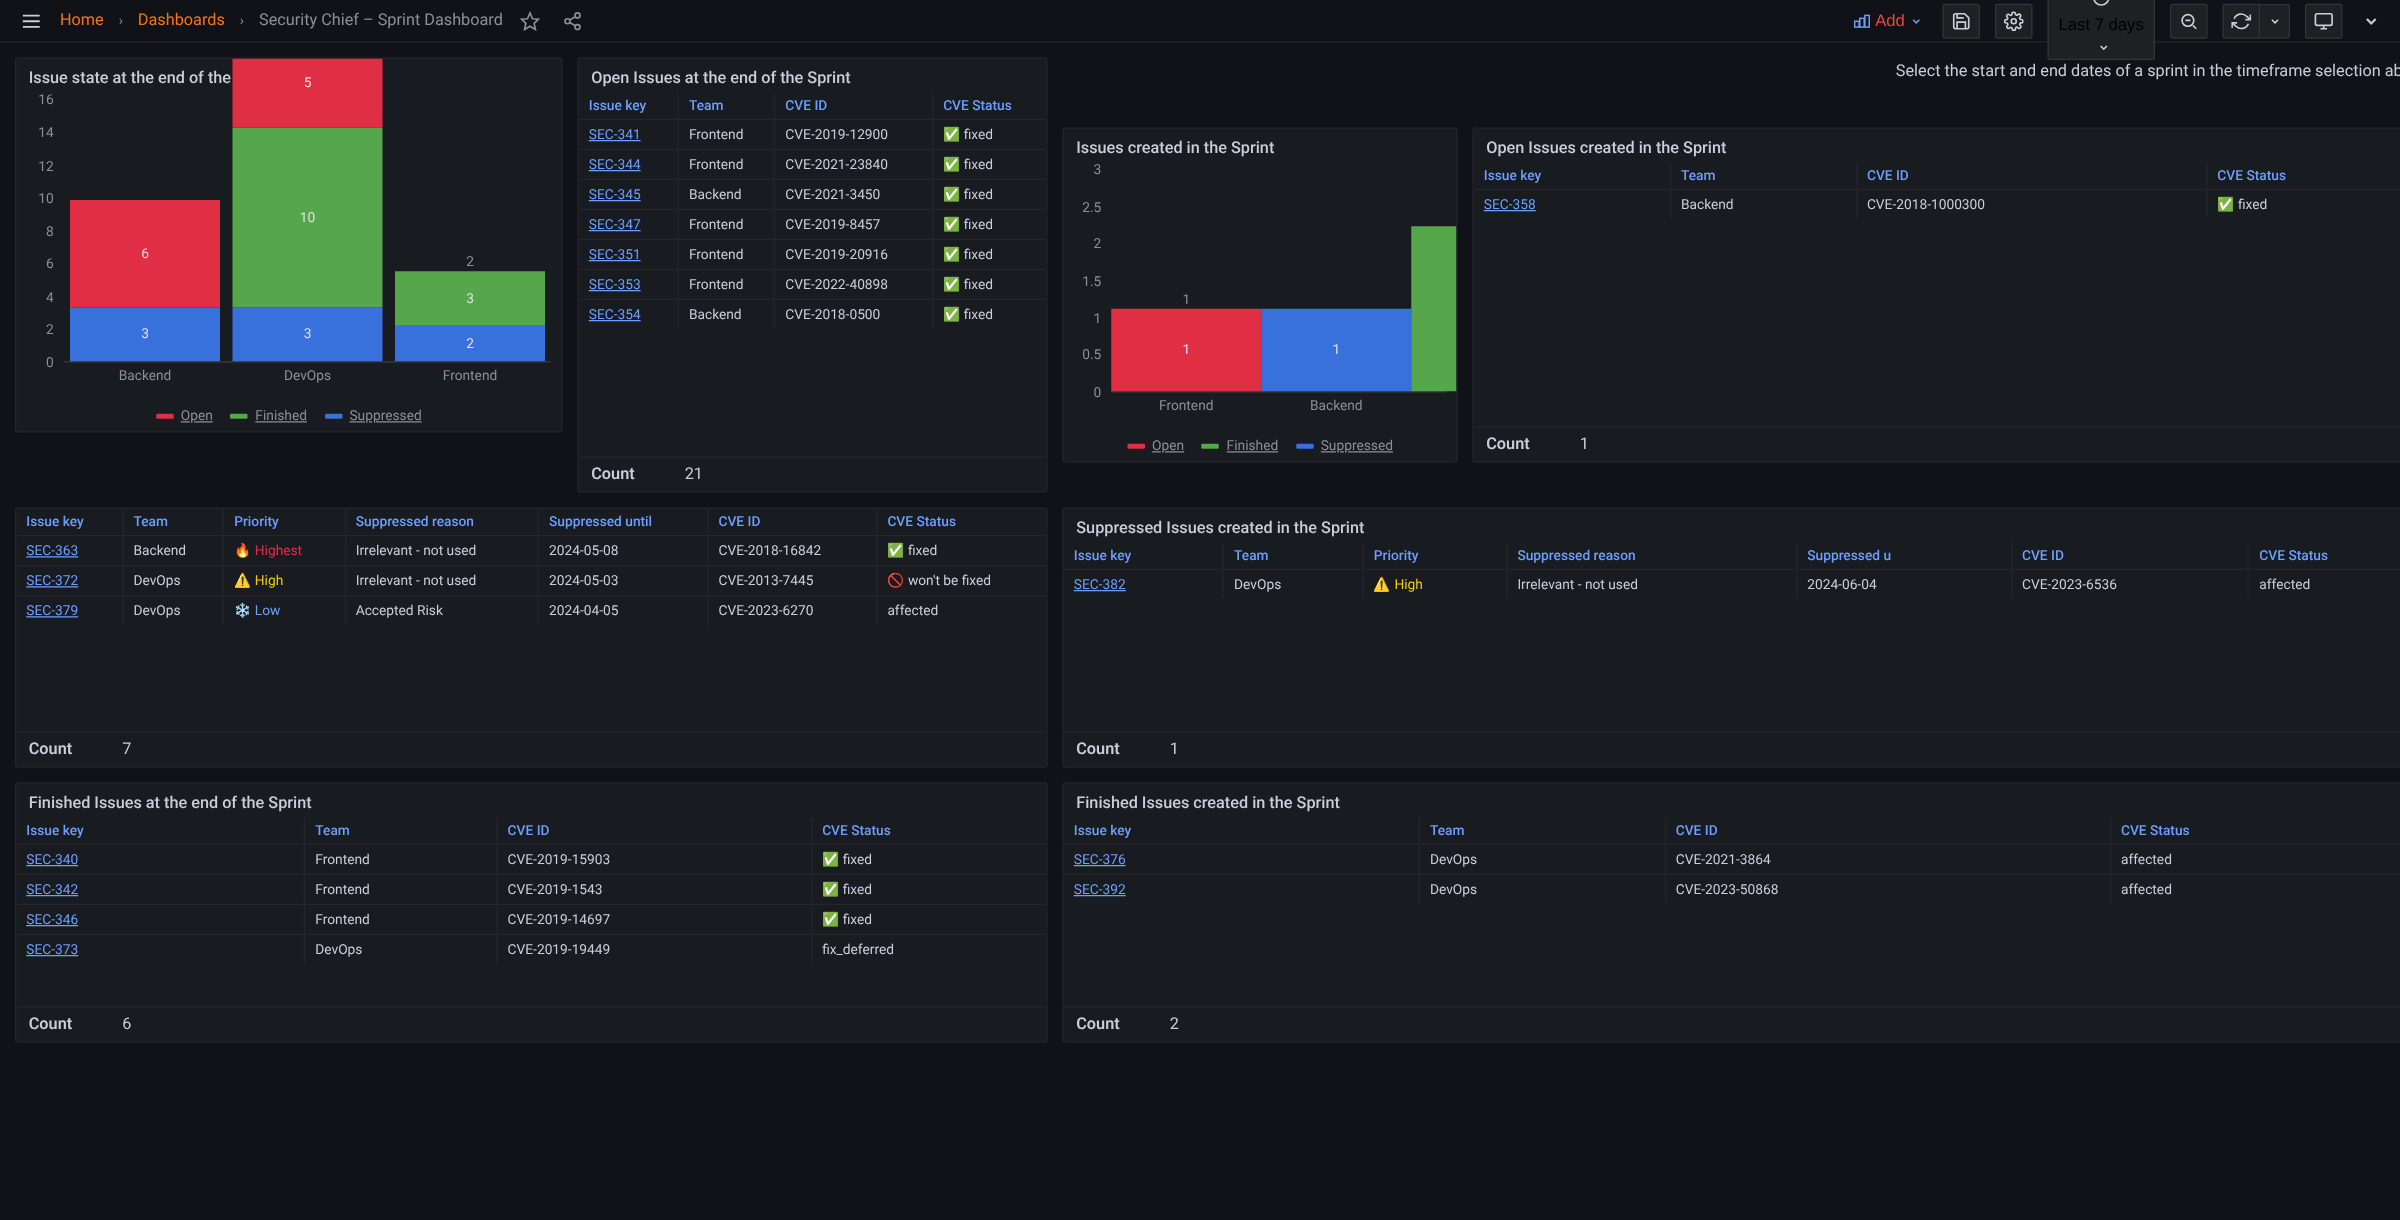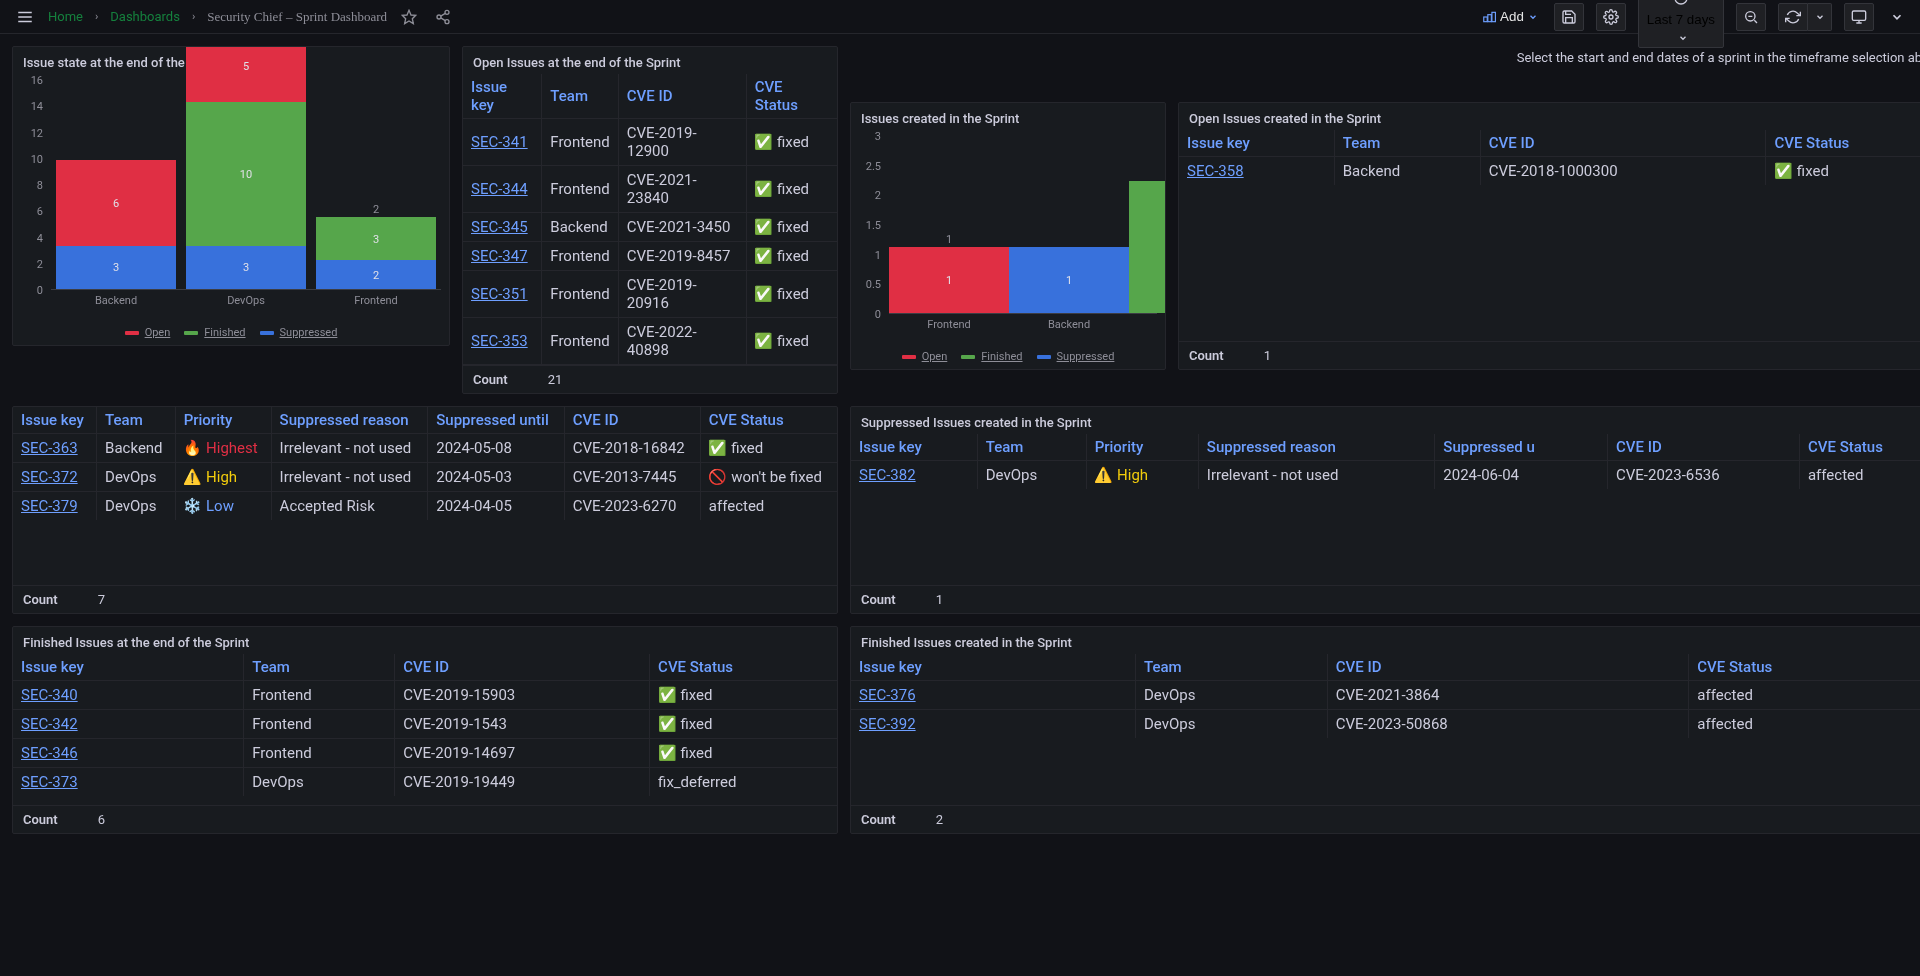--- a/index.html
+++ b/index.html
@@ -1,35 +1,35 @@
 <!DOCTYPE html>
 <html><head>
 <meta charset="utf-8">
 <style>
   * { box-sizing: border-box; margin: 0; padding: 0; }
   body { background:#111217; color:#ccccdc; font-family:-apple-system,BlinkMacSystemFont,"Segoe UI",Roboto,sans-serif; font-size:13px; width:1920px; height:976px; overflow:hidden; }
   .topbar { height:34px; display:flex; align-items:center; padding:0 12px; border-bottom:1px solid #25262c; }
   .topbar .left { display:flex; align-items:center; gap:10px; }
   .topbar .right { margin-left:auto; display:flex; align-items:center; gap:12px; }
-  .crumb { color:#15803d; }
-  .crumb.current { color:#8e8e98;font-family:Liberation Serif, serif; }
+  .crumb { color:#f97316; }
+  .crumb.current { color:#8e8e98; }
   .crumb-sep { color:#8e8e98; margin:0 2px; font-size:11px; }
   .icon-btn { background:none; border:none; color:#ccccdc; cursor:pointer; padding:4px; display:flex; align-items:center; }
-  .add-btn { display:flex; align-items:center; gap:4px; color:#e5e5e5; font-weight:500; }
+  .add-btn { display:flex; align-items:center; gap:4px; color:#ef4444; font-weight:500; }
   .time-btn { display:flex; align-items:center; gap:6px; background:#1f2024; border:1px solid #33343a; border-radius:2px; padding:4px 8px;flex-direction:column; }
   .sq-btn { width:30px; height:28px; display:flex; align-items:center; justify-content:center; border:1px solid #33343a; background:#1f2024; border-radius:2px; }
   .grid { display:grid; grid-template-columns: 438px 376px 316px 380px 376px; grid-auto-rows:min-content; gap:12px; padding:12px; }
   .panel { background:#181b1f; border:1px solid #25262c; border-radius:2px; display:flex; flex-direction:column; overflow:hidden; }
   .panel-title { padding:8px 10px 4px; font-size:13px; font-weight:500; color:#ccccdc; }
   .note-panel { grid-column:4 / span 2; background:none; border:none; text-align:right; color:#ccccdc; font-size:13px; padding-top:4px; }
   .chart-area { flex:1; position:relative; padding:4px 8px 4px 4px; }
   .legend { display:flex; gap:14px; justify-content:center; padding:4px 0 6px; font-size:11px; color:#8e8e98; }
   .legend-item { display:flex; align-items:center; gap:6px;text-decoration:underline; }
   .legend-swatch { width:14px; height:4px; border-radius:1px; }
-  table { width:100%; border-collapse:collapse; font-size:15px; }
+  table { width:100%; border-collapse:collapse; font-size:11px; }
   th { text-align:left; font-weight:500; color:#6e9fff; padding:4px 8px; border-bottom:1px solid #25262c; border-right:1px solid #25262c; }
   th:last-child { border-right:none; }
   td { padding:5px 8px; border-bottom:1px solid #25262c; border-right:1px solid #25262c; color:#ccccdc; }
   td:last-child { border-right:none; }
   tr:last-child td { border-bottom:none; }
   .link { color:#6e9fff; text-decoration:underline; }
   .status-fixed { color:#ccccdc; }
   .status-fixed::before { content:"✅ "; }
   .status-wont::before { content:"🚫 "; }
   .prio-highest::before { content:"🔥 "; }

